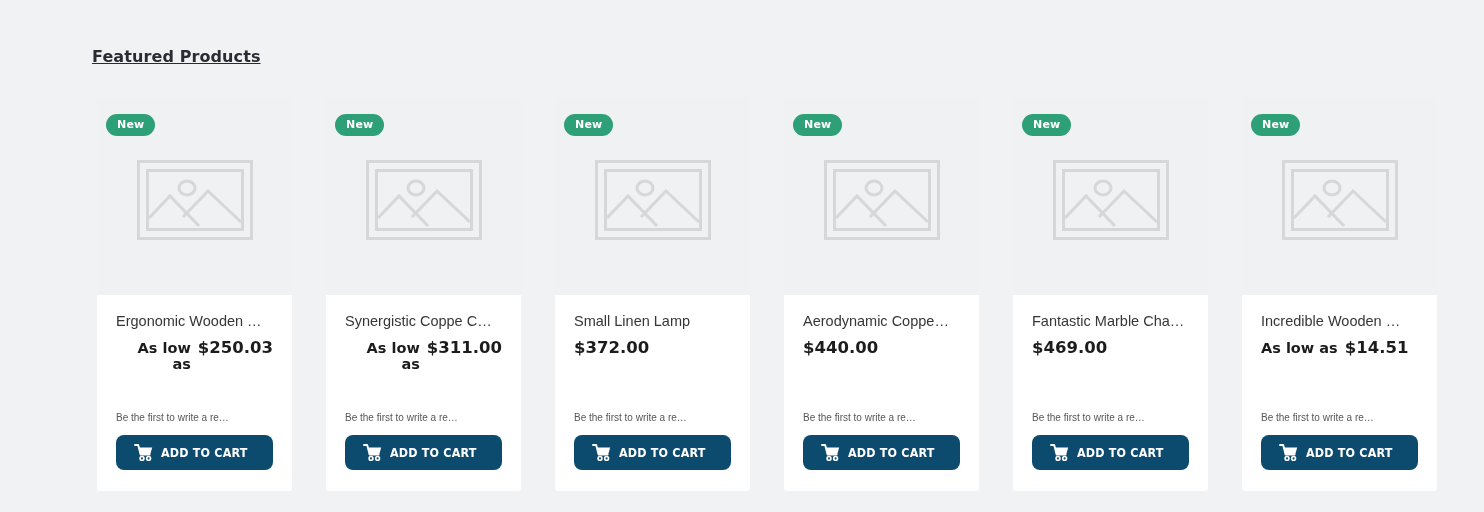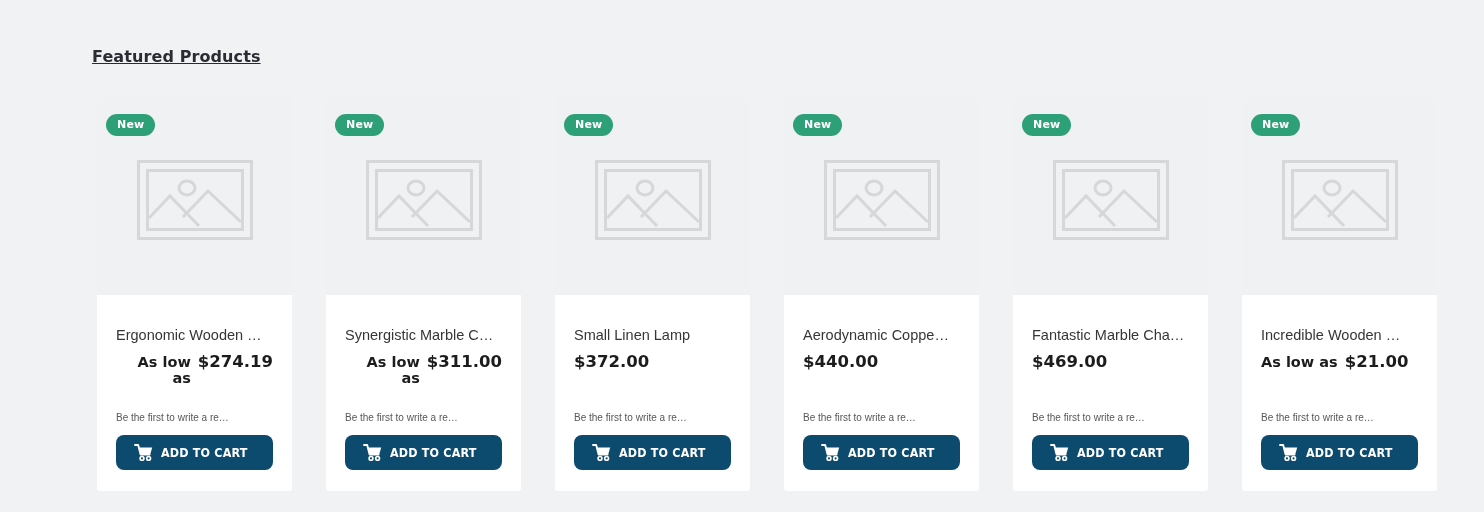--- a/index.html
+++ b/index.html
@@ -67,21 +67,21 @@
     letter-spacing: 0.2px;
   }
   .placeholder-image {
     display: block;
     margin-top: 6px;
   }
   .card-body {
     background: #ffffff;
     border-bottom-left-radius: 3px;
     border-bottom-right-radius: 3px;
-    padding: 32px 19px 21px 19px;
+    padding: 18px 19px 21px 19px;
     height: 196px;
     box-sizing: border-box;
     display: flex;
     flex-direction: column;
   }
   .product-name {
     font-size: 14.5px;
     color: #363636;
     line-height: 1.2;
     white-space: nowrap;
@@ -162,48 +162,48 @@
         <rect x="10.5" y="10.5" width="95" height="59" fill="none" stroke="#d5d7d9" stroke-width="3"></rect>
         <ellipse cx="50" cy="28" rx="8" ry="7" fill="none" stroke="#d5d7d9" stroke-width="3"></ellipse>
         <path d="M12 58 L33 36 L62 66" fill="none" stroke="#d5d7d9" stroke-width="3"></path>
         <path d="M46 57 L71 31 L104 62" fill="none" stroke="#d5d7d9" stroke-width="3"></path>
       </svg>
     </div>
     <div class="card-body">
       <div class="product-name">Ergonomic Wooden …</div>
       <div class="price-row">
         <span class="price-prefix">As low as</span>
-        <span class="price-value">$274.19</span>
-      </div>
-      <div class="review-link">Be the first to write a re…</div>
-      <button class="add-to-cart">
-        <svg class="cart-icon" width="19" height="17" viewBox="0 0 19 17">
-          <path d="M1 1 L4.2 1 L6.6 10.6 L15.6 10.6" fill="none" stroke="#ffffff" stroke-width="1.9" stroke-linecap="round" stroke-linejoin="round"></path>
-          <path d="M4.9 3.6 L18.2 3.6 L16.2 10.6 L6.6 10.6 Z" fill="#ffffff"></path>
-          <circle cx="8" cy="14.4" r="1.9" fill="none" stroke="#ffffff" stroke-width="1.7"></circle>
-          <circle cx="14.6" cy="14.4" r="1.9" fill="none" stroke="#ffffff" stroke-width="1.7"></circle>
-        </svg>
-        <span class="cart-label">ADD TO CART</span>
-      </button>
-    </div>
-  </div>
-
-  <div class="product-card">
-    <div class="card-media">
-      <span class="badge-new">New</span>
-      <svg class="placeholder-image" width="116" height="80" viewBox="0 0 116 80">
-        <rect x="1.5" y="1.5" width="113" height="77" fill="none" stroke="#d5d7d9" stroke-width="3"></rect>
-        <rect x="10.5" y="10.5" width="95" height="59" fill="none" stroke="#d5d7d9" stroke-width="3"></rect>
-        <ellipse cx="50" cy="28" rx="8" ry="7" fill="none" stroke="#d5d7d9" stroke-width="3"></ellipse>
-        <path d="M12 58 L33 36 L62 66" fill="none" stroke="#d5d7d9" stroke-width="3"></path>
-        <path d="M46 57 L71 31 L104 62" fill="none" stroke="#d5d7d9" stroke-width="3"></path>
-      </svg>
-    </div>
-    <div class="card-body">
-      <div class="product-name">Synergistic Marble C…</div>
+        <span class="price-value">$250.03</span>
+      </div>
+      <div class="review-link">Be the first to write a re…</div>
+      <button class="add-to-cart">
+        <svg class="cart-icon" width="19" height="17" viewBox="0 0 19 17">
+          <path d="M1 1 L4.2 1 L6.6 10.6 L15.6 10.6" fill="none" stroke="#ffffff" stroke-width="1.9" stroke-linecap="round" stroke-linejoin="round"></path>
+          <path d="M4.9 3.6 L18.2 3.6 L16.2 10.6 L6.6 10.6 Z" fill="#ffffff"></path>
+          <circle cx="8" cy="14.4" r="1.9" fill="none" stroke="#ffffff" stroke-width="1.7"></circle>
+          <circle cx="14.6" cy="14.4" r="1.9" fill="none" stroke="#ffffff" stroke-width="1.7"></circle>
+        </svg>
+        <span class="cart-label">ADD TO CART</span>
+      </button>
+    </div>
+  </div>
+
+  <div class="product-card">
+    <div class="card-media">
+      <span class="badge-new">New</span>
+      <svg class="placeholder-image" width="116" height="80" viewBox="0 0 116 80">
+        <rect x="1.5" y="1.5" width="113" height="77" fill="none" stroke="#d5d7d9" stroke-width="3"></rect>
+        <rect x="10.5" y="10.5" width="95" height="59" fill="none" stroke="#d5d7d9" stroke-width="3"></rect>
+        <ellipse cx="50" cy="28" rx="8" ry="7" fill="none" stroke="#d5d7d9" stroke-width="3"></ellipse>
+        <path d="M12 58 L33 36 L62 66" fill="none" stroke="#d5d7d9" stroke-width="3"></path>
+        <path d="M46 57 L71 31 L104 62" fill="none" stroke="#d5d7d9" stroke-width="3"></path>
+      </svg>
+    </div>
+    <div class="card-body">
+      <div class="product-name">Synergistic Coppe C…</div>
       <div class="price-row">
         <span class="price-prefix">As low as</span>
         <span class="price-value">$311.00</span>
       </div>
       <div class="review-link">Be the first to write a re…</div>
       <button class="add-to-cart">
         <svg class="cart-icon" width="19" height="17" viewBox="0 0 19 17">
           <path d="M1 1 L4.2 1 L6.6 10.6 L15.6 10.6" fill="none" stroke="#ffffff" stroke-width="1.9" stroke-linecap="round" stroke-linejoin="round"></path>
           <path d="M4.9 3.6 L18.2 3.6 L16.2 10.6 L6.6 10.6 Z" fill="#ffffff"></path>
           <circle cx="8" cy="14.4" r="1.9" fill="none" stroke="#ffffff" stroke-width="1.7"></circle>
@@ -312,21 +312,21 @@
         <rect x="10.5" y="10.5" width="95" height="59" fill="none" stroke="#d5d7d9" stroke-width="3"></rect>
         <ellipse cx="50" cy="28" rx="8" ry="7" fill="none" stroke="#d5d7d9" stroke-width="3"></ellipse>
         <path d="M12 58 L33 36 L62 66" fill="none" stroke="#d5d7d9" stroke-width="3"></path>
         <path d="M46 57 L71 31 L104 62" fill="none" stroke="#d5d7d9" stroke-width="3"></path>
       </svg>
     </div>
     <div class="card-body">
       <div class="product-name">Incredible Wooden …</div>
       <div class="price-row">
         <span class="price-prefix">As low as</span>
-        <span class="price-value">$21.00</span>
+        <span class="price-value">$14.51</span>
       </div>
       <div class="review-link">Be the first to write a re…</div>
       <button class="add-to-cart">
         <svg class="cart-icon" width="19" height="17" viewBox="0 0 19 17">
           <path d="M1 1 L4.2 1 L6.6 10.6 L15.6 10.6" fill="none" stroke="#ffffff" stroke-width="1.9" stroke-linecap="round" stroke-linejoin="round"></path>
           <path d="M4.9 3.6 L18.2 3.6 L16.2 10.6 L6.6 10.6 Z" fill="#ffffff"></path>
           <circle cx="8" cy="14.4" r="1.9" fill="none" stroke="#ffffff" stroke-width="1.7"></circle>
           <circle cx="14.6" cy="14.4" r="1.9" fill="none" stroke="#ffffff" stroke-width="1.7"></circle>
         </svg>
         <span class="cart-label">ADD TO CART</span>

